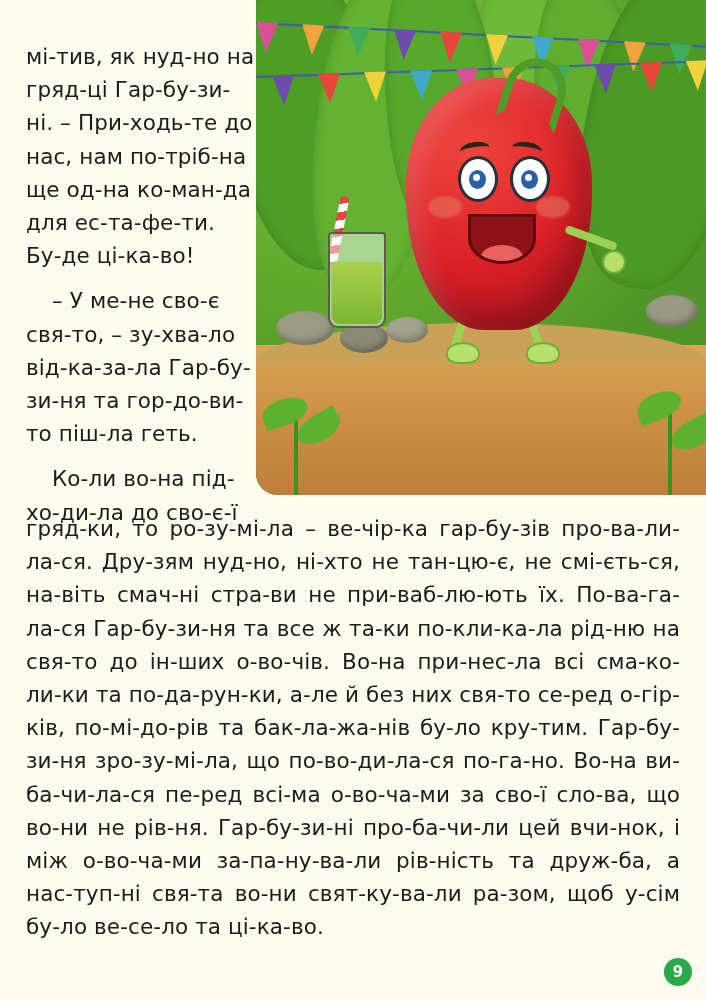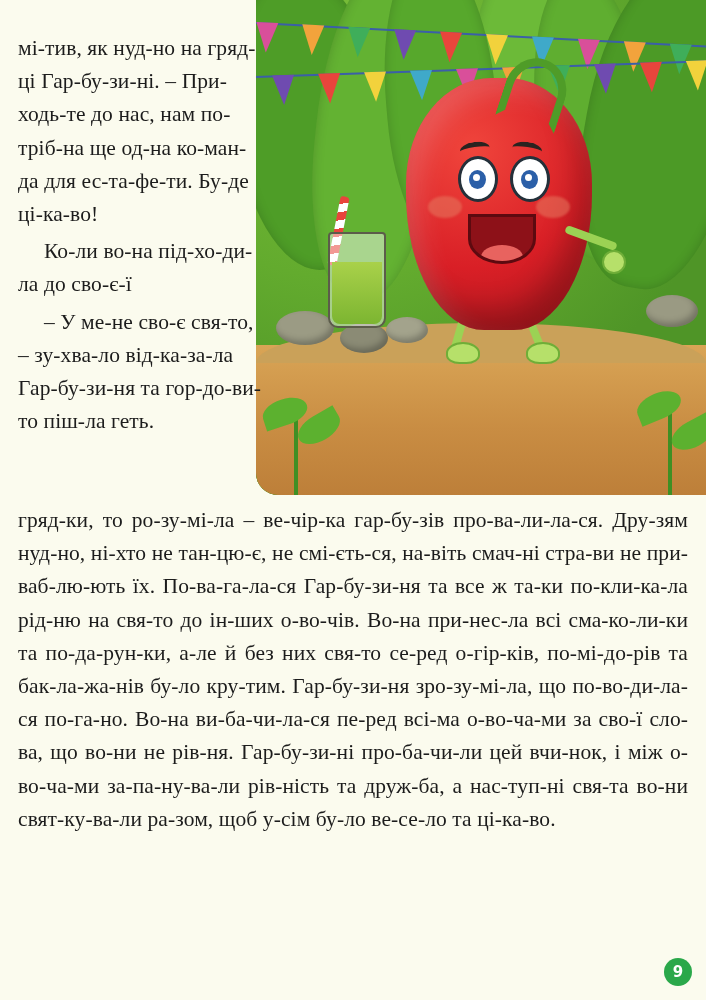--- a/index.html
+++ b/index.html
@@ -306,22 +306,21 @@
     left: 14px;
     top: 500px;
     width: 678px;
     font-size: 21.5px;
     line-height: 1.545;
     color: #1c1c1c;
     letter-spacing: .1px;
     text-align: justify;
   }
   .text-col p, .text-full p {
-    margin: 4px;
-    font-family: Liberation Serif, serif;
+    margin: 12px;
   }
   .indent { text-indent: 26px; }
 
   .page-number {
     position: absolute;
     right: 14px;
     bottom: 14px;
     width: 28px;
     height: 28px;
     border-radius: 50%;
@@ -419,22 +418,22 @@
           </div>
       </div>
       <div class="pepper-stem"></div>
       <div class="arm"></div>
       <div class="hand"></div>
     </div>
   </div>
 
   <div class="text-col">
     <p>мі-тив, як нуд-но на гряд-ці Гар-бу-зи-ні. – При-ходь-те до нас, нам по-тріб-на ще од-на ко-ман-да для ес-та-фе-ти. Бу-де ці-ка-во!</p>
+    <p class="indent">– У ме-не сво-є свя-то, – зу-хва-ло від-ка-за-ла Гар-бу-зи-ня та гор-до-ви-то піш-ла геть.</p>
     <p class="indent">Ко-ли во-на під-хо-ди-ла до сво-є-ї</p>
-    <p class="indent">– У ме-не сво-є свя-то, – зу-хва-ло від-ка-за-ла Гар-бу-зи-ня та гор-до-ви-то піш-ла геть.</p>
   </div>
 
   <div class="text-full">
     <p>гряд-ки, то ро-зу-мі-ла – ве-чір-ка гар-бу-зів про-ва-ли-ла-ся. Дру-зям нуд-но, ні-хто не тан-цю-є, не смі-єть-ся, на-віть смач-ні стра-ви не при-ваб-лю-ють їх. По-ва-га-ла-ся Гар-бу-зи-ня та все ж та-ки по-кли-ка-ла рід-ню на свя-то до ін-ших о-во-чів. Во-на при-нес-ла всі сма-ко-ли-ки та по-да-рун-ки, а-ле й без них свя-то се-ред о-гір-ків, по-мі-до-рів та бак-ла-жа-нів бу-ло кру-тим. Гар-бу-зи-ня зро-зу-мі-ла, що по-во-ди-ла-ся по-га-но. Во-на ви-ба-чи-ла-ся пе-ред всі-ма о-во-ча-ми за сво-ї сло-ва, що во-ни не рів-ня. Гар-бу-зи-ні про-ба-чи-ли цей вчи-нок, і між о-во-ча-ми за-па-ну-ва-ли рів-ність та друж-ба, а нас-туп-ні свя-та во-ни свят-ку-ва-ли ра-зом, щоб у-сім бу-ло ве-се-ло та ці-ка-во.</p>
   </div>
 
   <div class="page-number">9</div>
 </div>
 
 </body></html>

